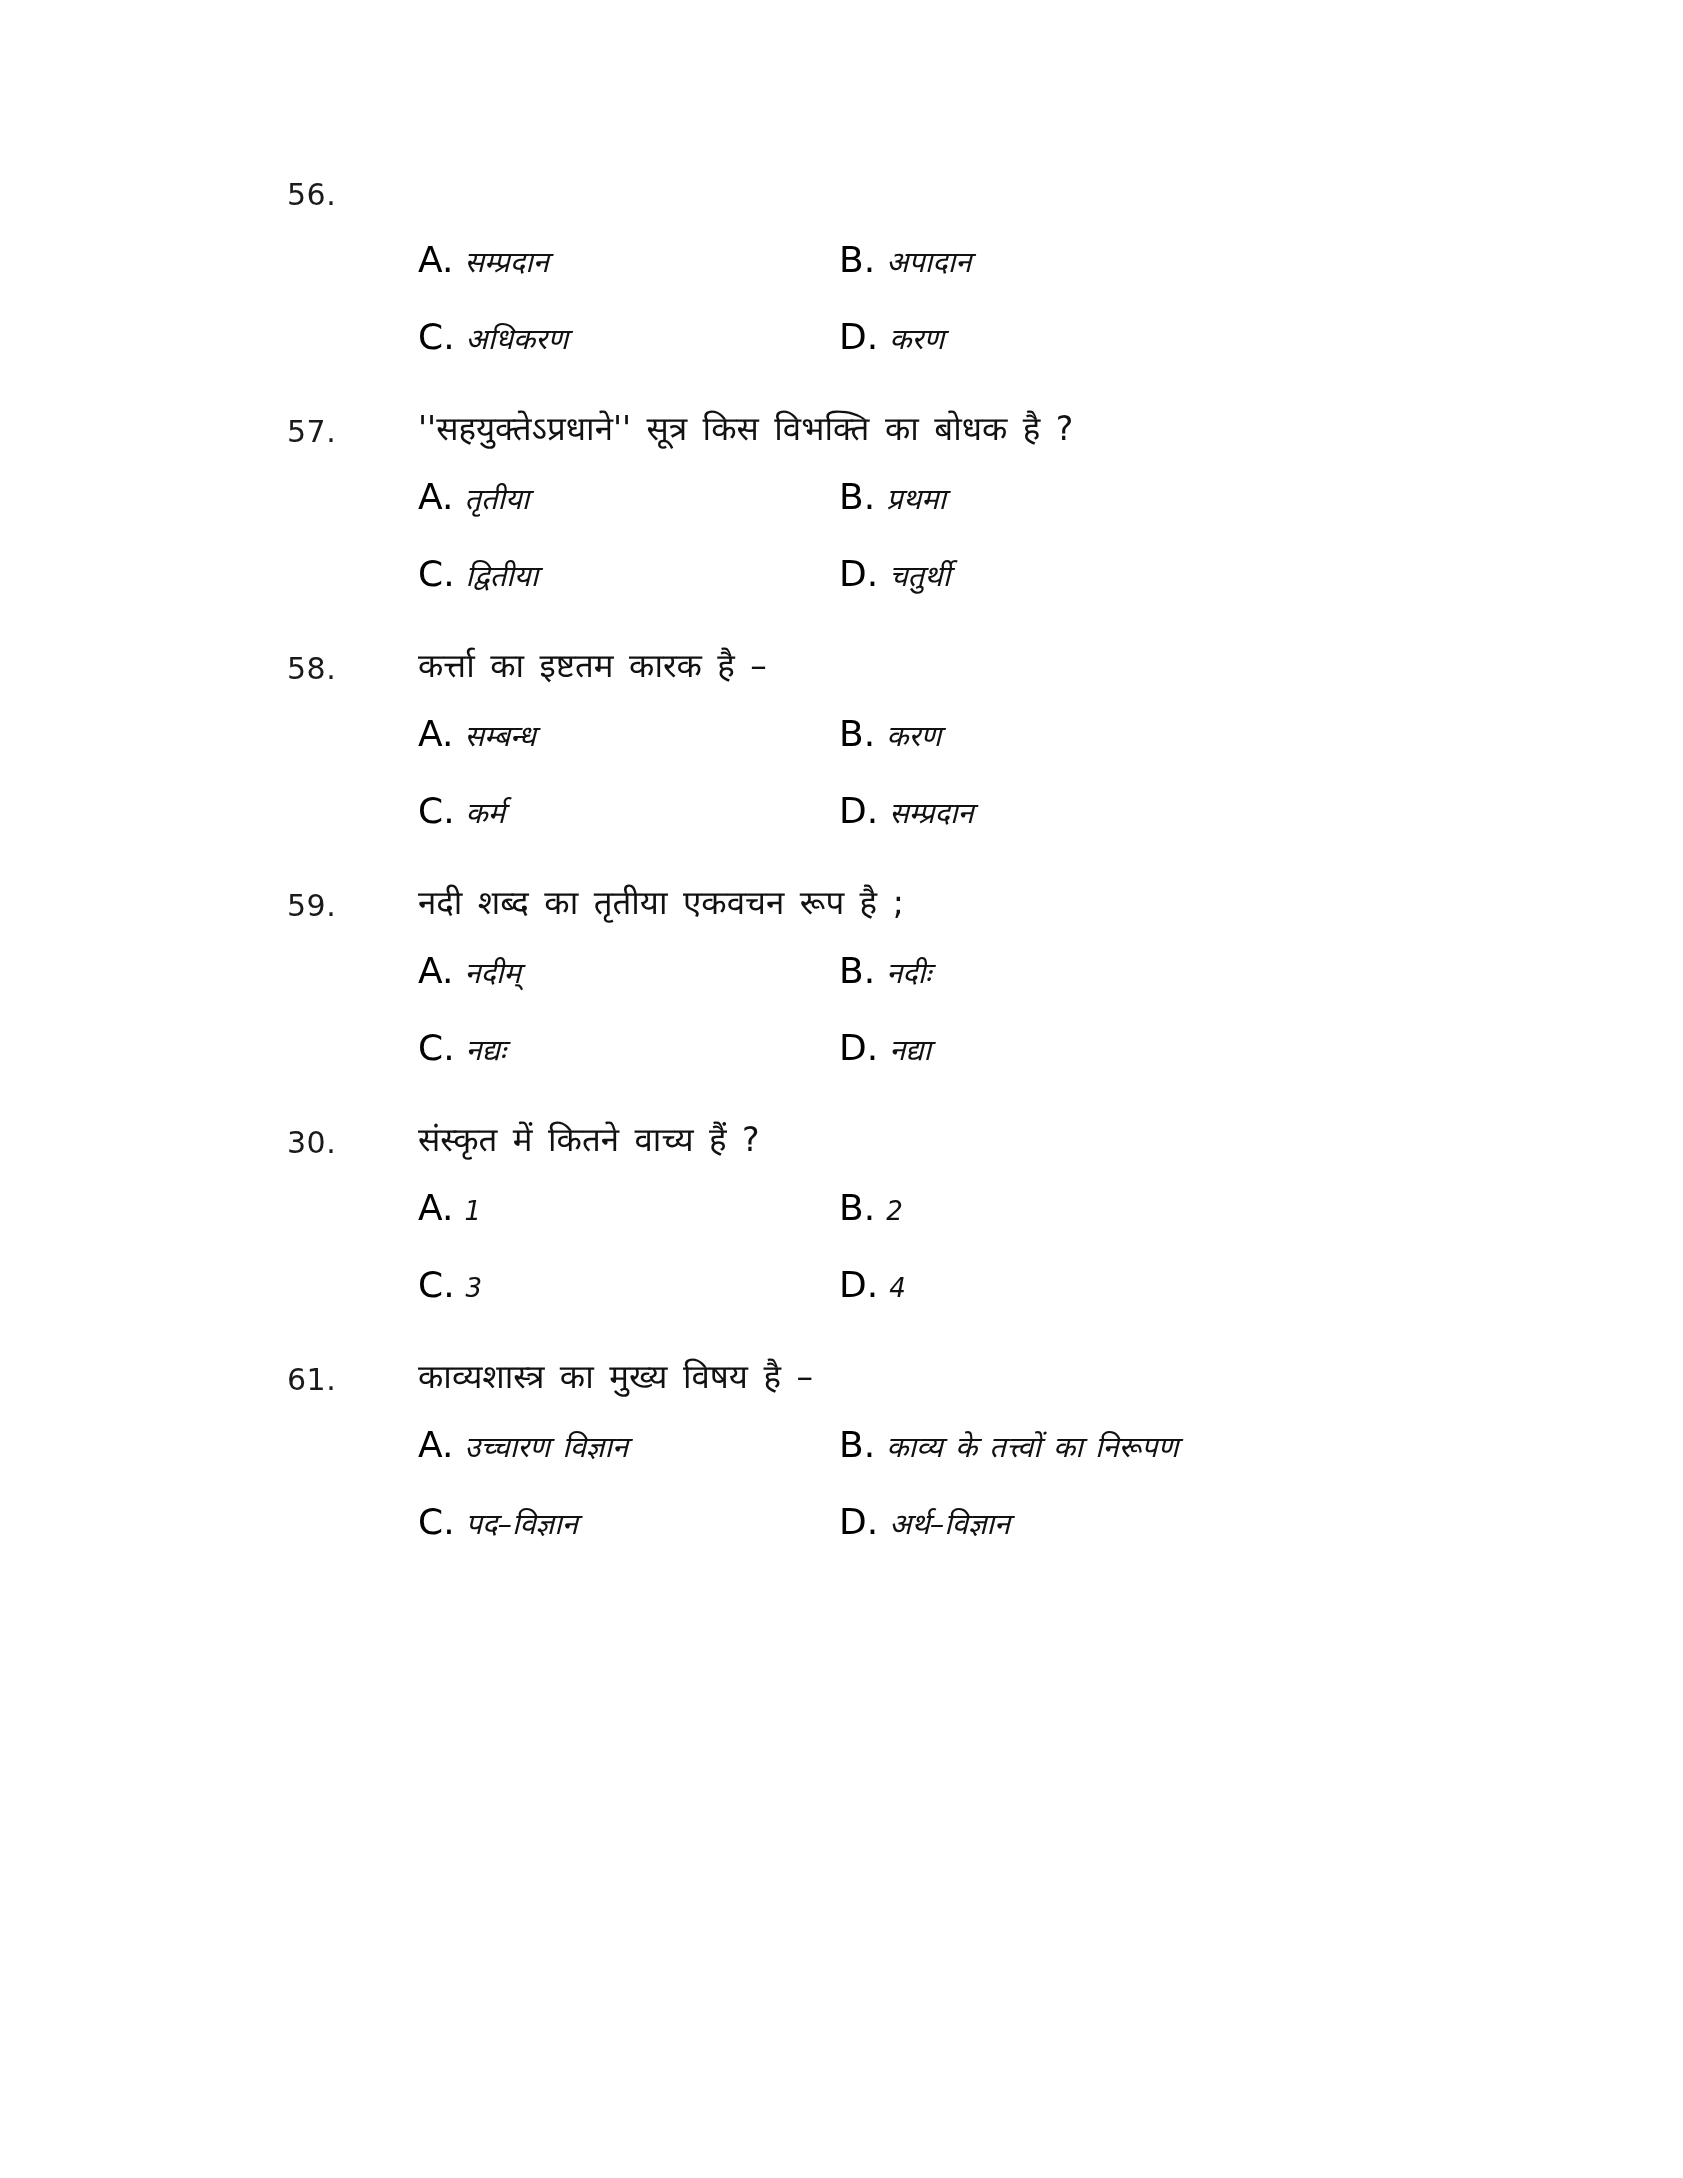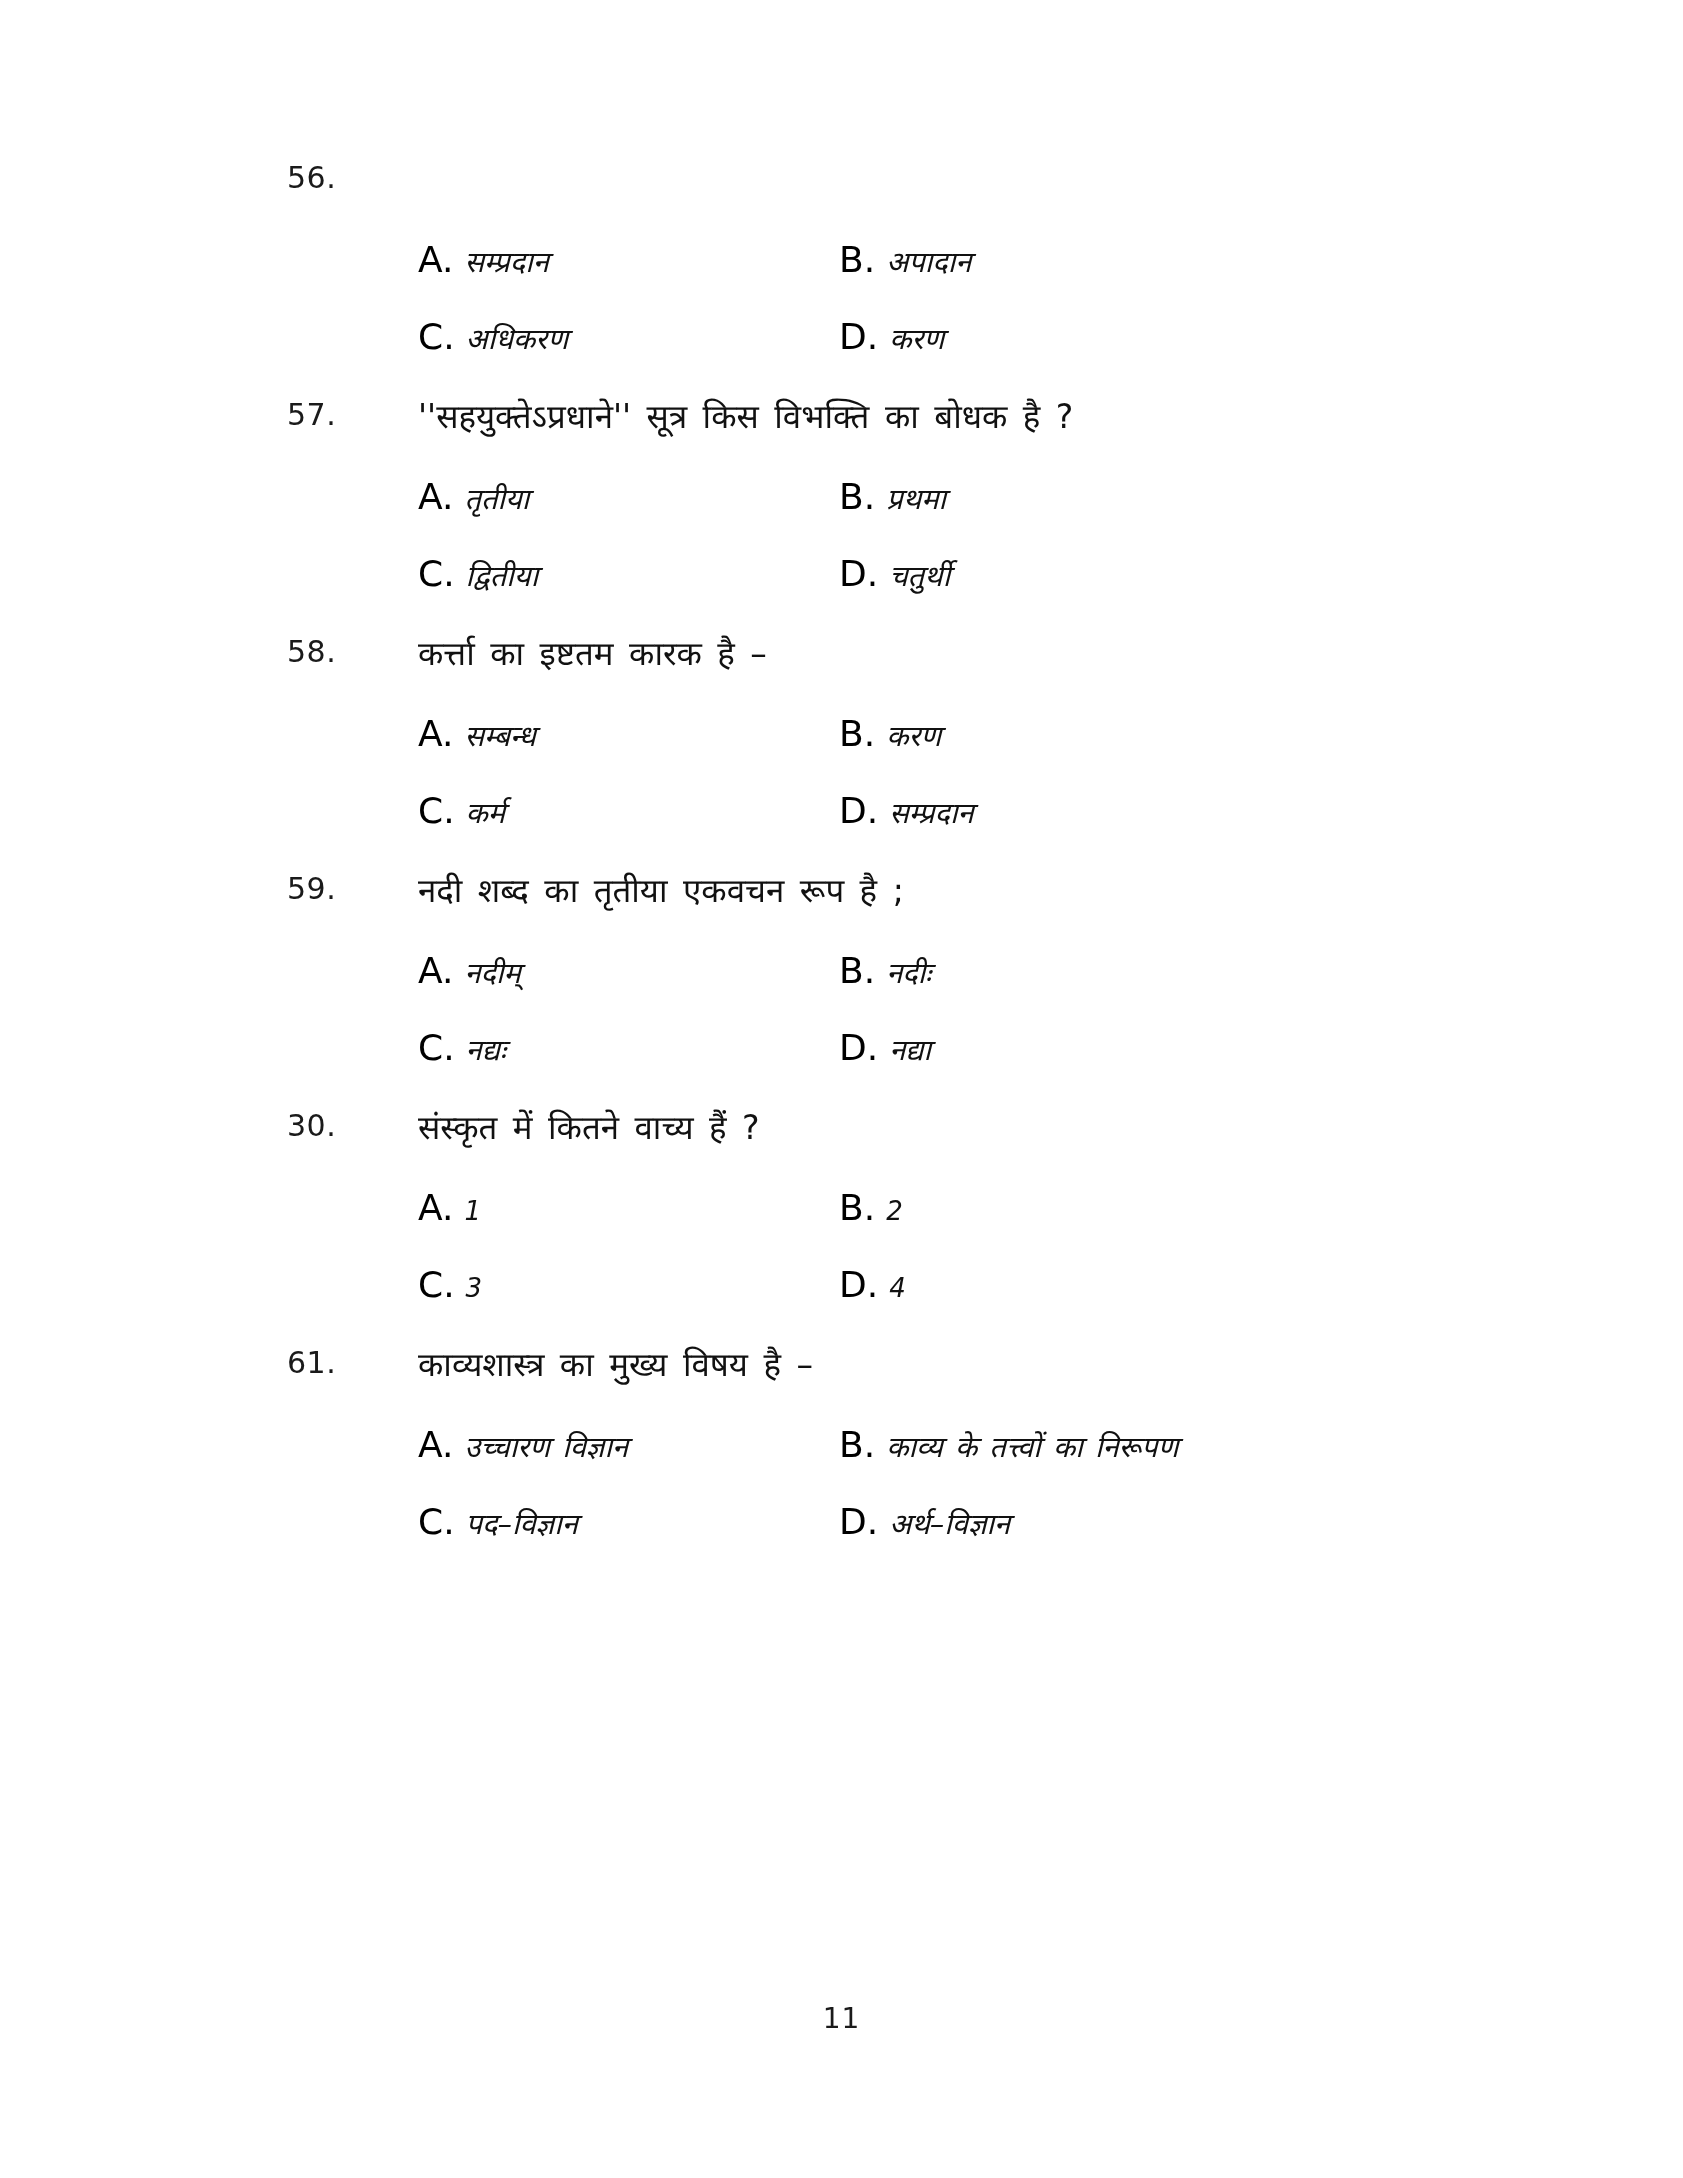--- a/index.html
+++ b/index.html
@@ -27,21 +27,21 @@
     width: 1168px;
   }
 
   
   .qblock {
     position: relative;
     margin: 0 0 0 0;
   }
   .qrow {
     display: flex;
-    align-items: flex-start;
+    align-items: flex-end;
     min-height: 57px;
   }
   .qnum {
     width: 131px;
     flex: 0 0 131px;
     font-size: 30px;
     line-height: 1.35;
     letter-spacing: 0.5px;
     color: #1a1a1a;
   }
@@ -275,18 +275,15 @@
           </div>
           <div class="optcell right">
             <span class="optletter">D.</span>
             <span class="opttext">अर्थ–विज्ञान</span>
           </div>
         </div>
         <div class="q-gap"></div>
       </div>
     </div>
 
-  <div class="footer">
-    <span class="pagenum">11</span>
-  </div>
 
 </div>
 
 
 </body></html>

